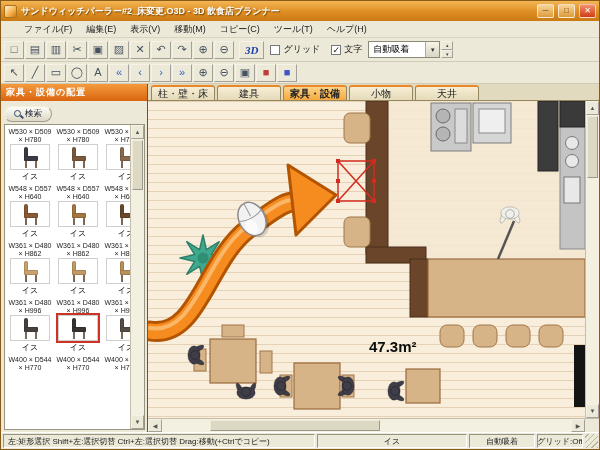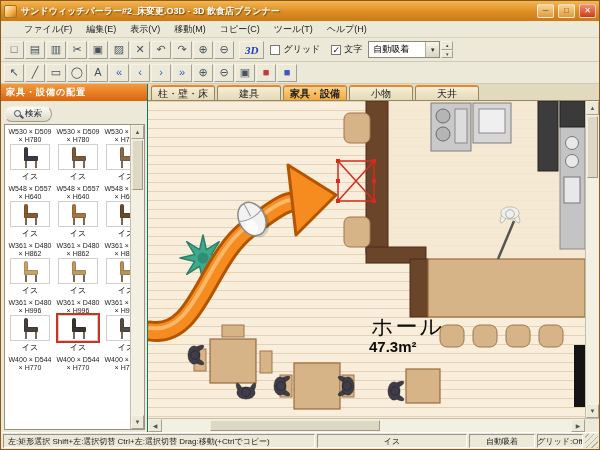--- a/index.html
+++ b/index.html
@@ -539,21 +539,20 @@
 
             <g transform="translate(104,118) rotate(-28)">
               <ellipse cx="2" cy="3" rx="13" ry="17.5" fill="#00000022"></ellipse>
               <ellipse rx="13" ry="17.5" fill="#f2f2f2" stroke="#8a8a8a" stroke-width="1.5"></ellipse>
               <path d="M -13 -4 Q 0 2 13 -4" fill="none" stroke="#9a9a9a" stroke-width="1"></path>
               <line x1="0" y1="-17.5" x2="0" y2="-3" stroke="#9a9a9a" stroke-width="1"></line>
               <ellipse cx="-4" cy="7" rx="6" ry="8" fill="#ffffff" opacity="0.7"></ellipse>
             </g>
           </svg>
 
-          <div class="room-label">ホール</div>
           <div class="area-label">47.3m²</div>
         </div>
 
         <div class="vscroll">
           <span class="sb-btn up"></span>
           <div class="sb-thumb" style="height:62px"></div>
           <div class="sb-fill"></div>
           <span class="sb-btn dn"></span>
         </div>
       </div>

